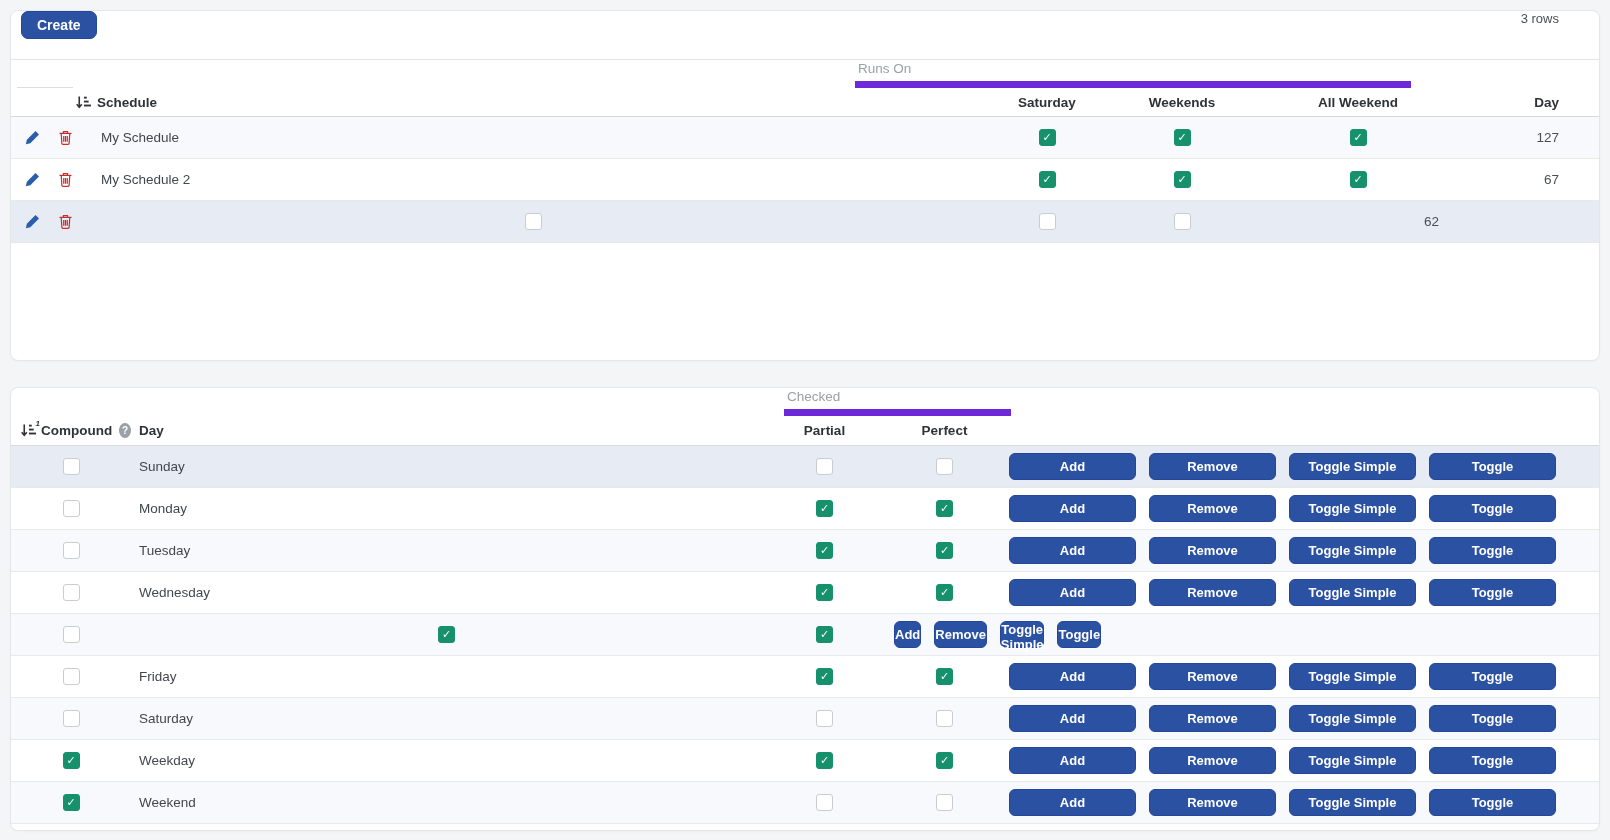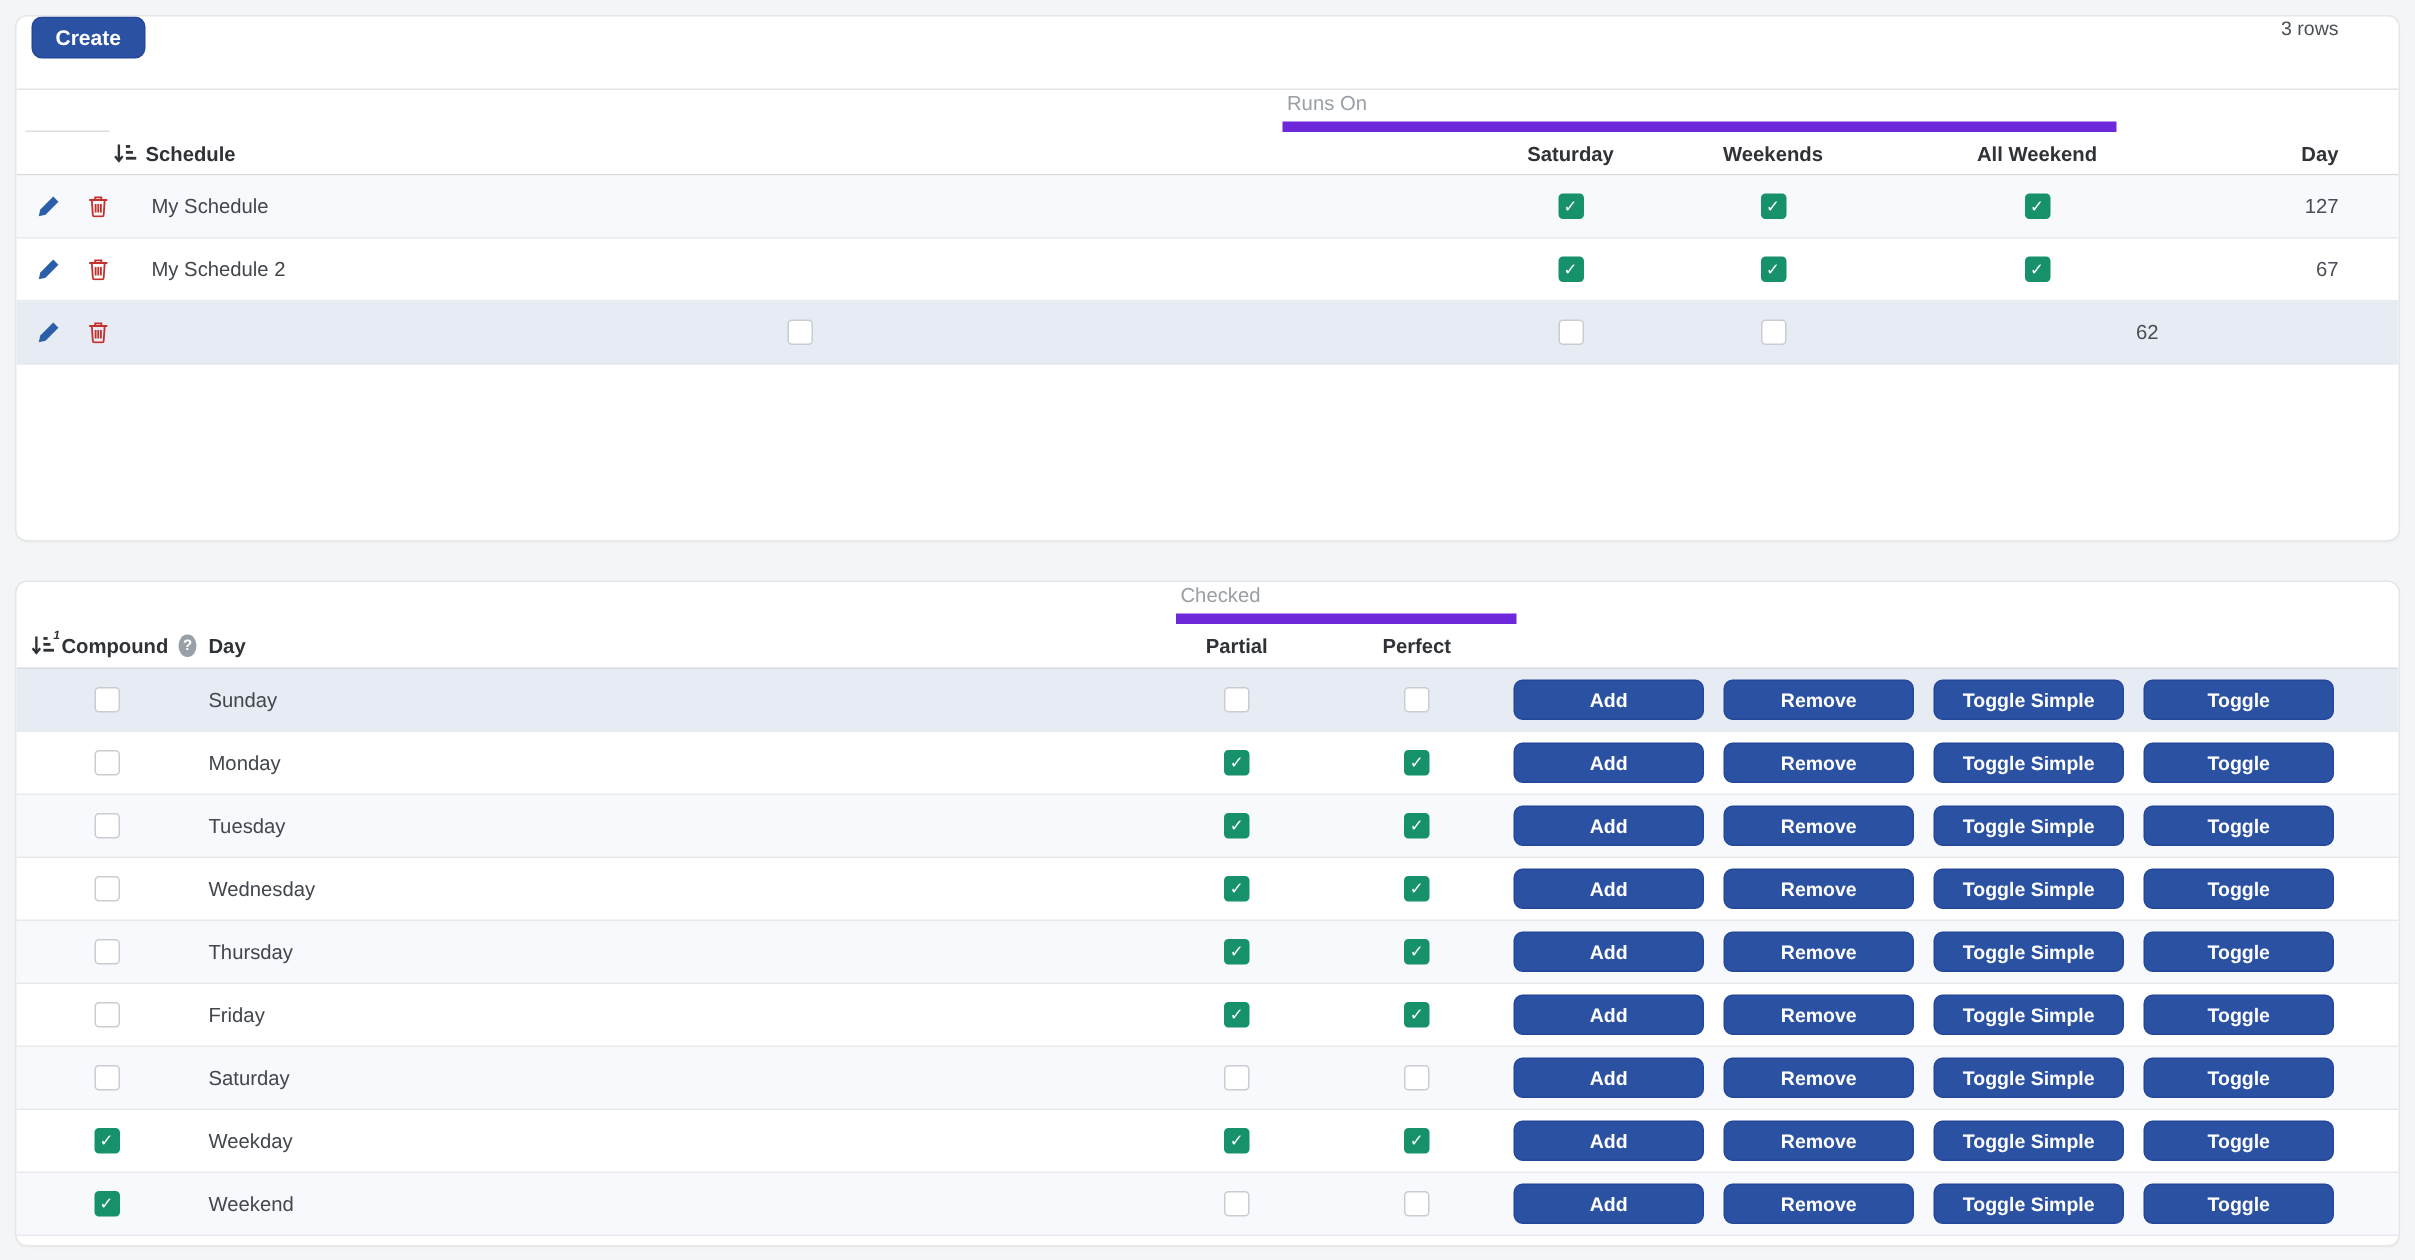--- a/index.html
+++ b/index.html
@@ -345,21 +345,20 @@
       <button class="action-btn">Add</button>
       <button class="action-btn">Remove</button>
       <button class="action-btn">Toggle Simple</button>
       <button class="action-btn">Toggle</button>
     </div>
   </div>
       <div class="row t2-grid stripe">
     <div class="cell center">
           <span class="cb"></span>
         </div>
-    <div class="cell dayname-cell">Thursday</div>
     <div class="cell center">
           <span class="cb checked">✓</span>
         </div>
     <div class="cell center">
           <span class="cb checked">✓</span>
         </div>
     <div class="cell btn-cell">
       <button class="action-btn">Add</button>
       <button class="action-btn">Remove</button>
       <button class="action-btn">Toggle Simple</button>

